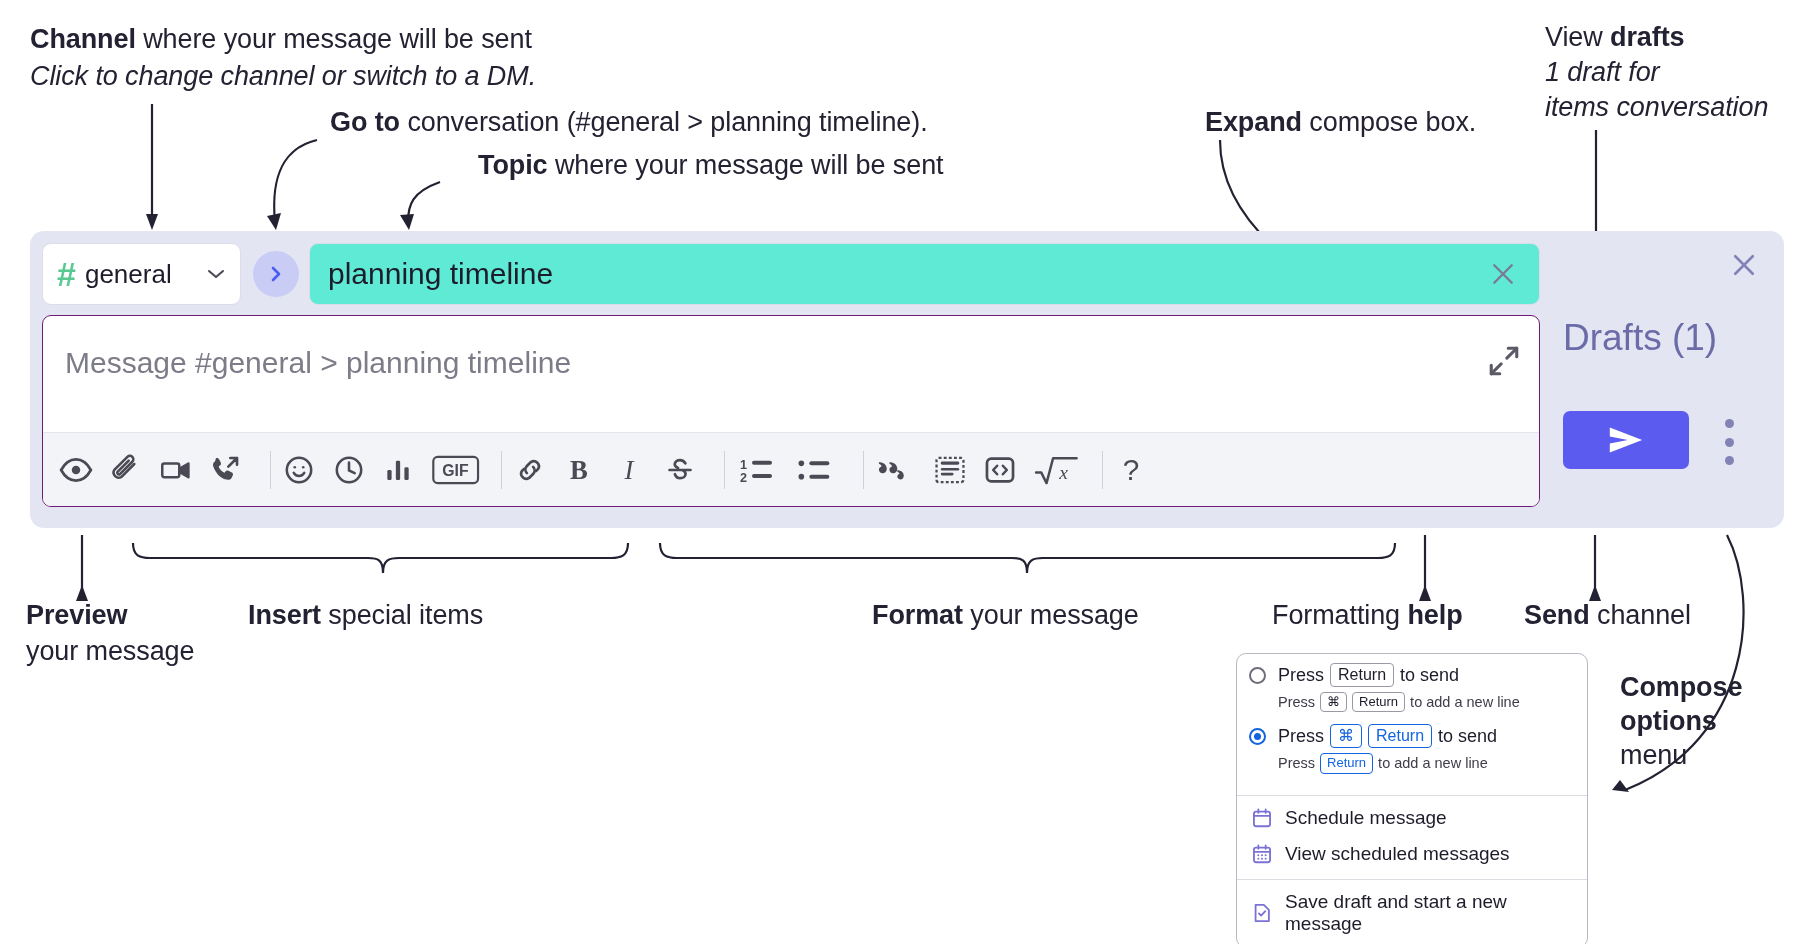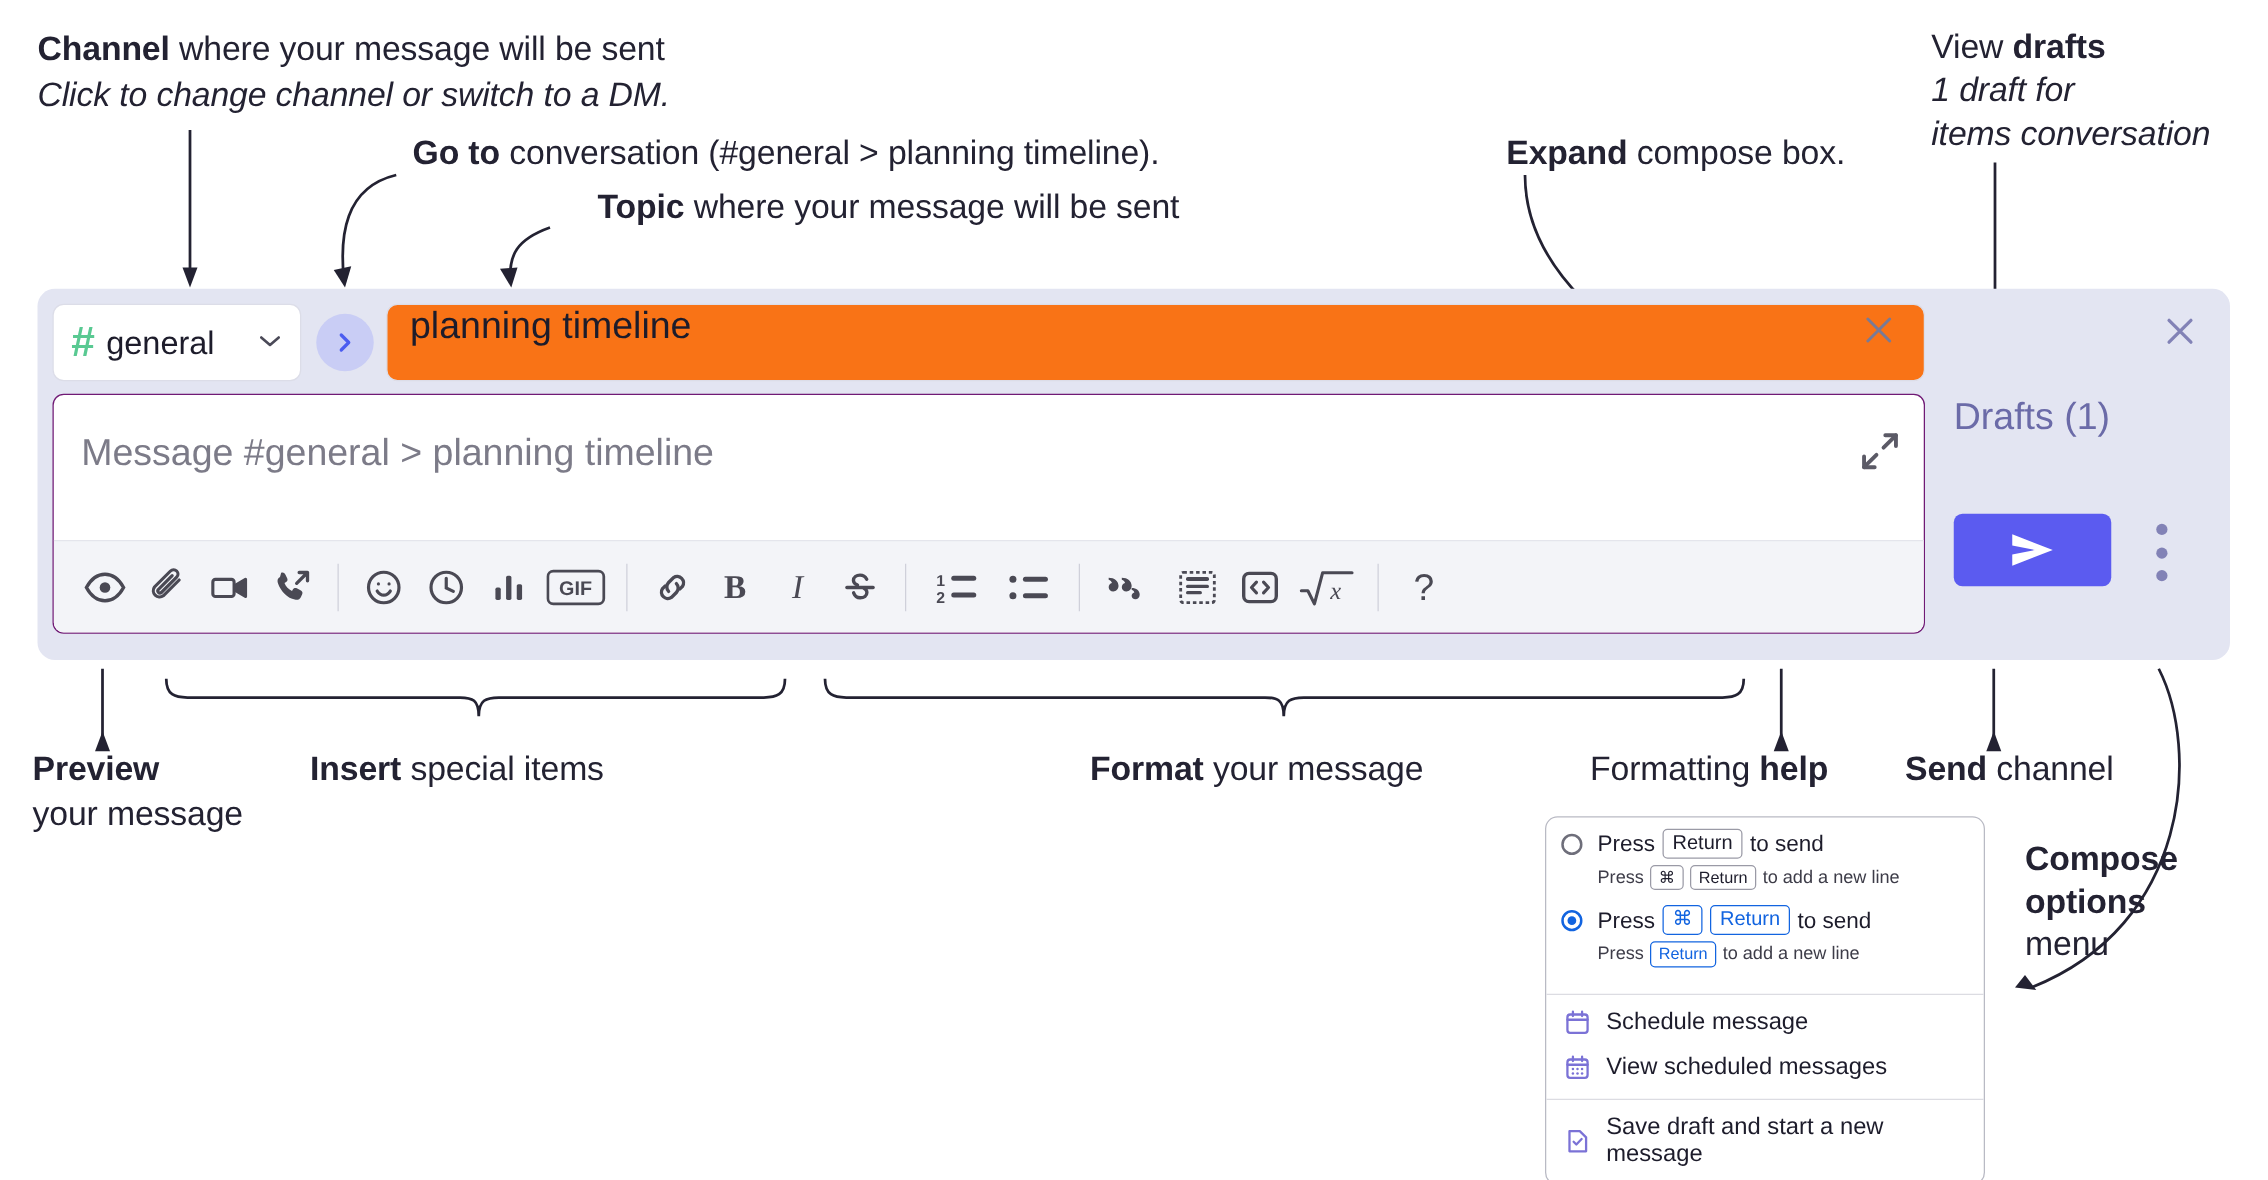--- a/index.html
+++ b/index.html
@@ -34,44 +34,44 @@
   }
   .hashicon{color:#59c992;font-size:34px;font-weight:bold;line-height:1;}
   .chan-name{font-size:26px;color:#1d1c2b;}
   .chev{margin-left:auto;color:#4b4a58;font-size:19px;}
   .goto-btn{
     width:46px;height:46px;border-radius:50%;background:#c9cdf5;
     display:flex;align-items:center;justify-content:center;margin:0 10px 0 12px;cursor:pointer;
   }
   .goto-btn svg{display:block;}
   .topic-box{
-    flex:1;height:62px;background:#f97316;border:1px solid #dcdde8;border-radius:9px;
-    display:flex;align-items:flex-start;padding:0 16px 0 18px;box-sizing:border-box;
+    flex:1;height:62px;background:#5eead4;border:1px solid #dcdde8;border-radius:9px;
+    display:flex;align-items:center;padding:0 16px 0 18px;box-sizing:border-box;
   }
   .topic-val{font-size:30px;color:#1d1c2b;flex:1;}
   .topic-x{width:40px;height:40px;display:flex;align-items:center;justify-content:center;cursor:pointer;}
 
   .msg-card{
     margin-top:9px;background:#fff;border:1px solid #701a75;border-radius:9px;overflow:hidden;
     height:192px;box-sizing:border-box;position:relative;
   }
   .msg-area{height:116px;position:relative;}
   .msg-ph{position:absolute;left:22px;top:30px;font-size:30px;color:#7c7b88;}
   .expand-btn{position:absolute;right:18px;top:28px;width:34px;height:34px;cursor:pointer;}
   .toolbar{
     height:74px;background:#f3f4f8;border-top:1px solid #e4e5ec;
     display:flex;align-items:center;padding:0 16px;box-sizing:border-box;gap:0px;
   }
-  .tb{width:50px;height:50px;display:flex;align-items:center;justify-content:center;cursor:pointer;color:#4a4954;}
+  .tb{width:50px;height:50px;display:flex;align-items:center;cursor:pointer;color:#4a4954;}
   .tb.wide{width:58px;}
   .sep{width:1px;height:38px;background:#cfd0da;margin:0 11px;}
 
   
   .drafts{
-    position:absolute;left:1533px;top:86px;font-size:30px;color:#6b6ba8;cursor:pointer;
+    position:absolute;left:1533px;top:86px;font-size:37px;color:#6b6ba8;cursor:pointer;
   }
   .close-x{position:absolute;right:20px;top:14px;width:40px;height:40px;display:flex;align-items:center;justify-content:center;cursor:pointer;}
   .send-btn{
     position:absolute;left:1533px;top:180px;width:126px;height:58px;background:#5b5bf0;border-radius:7px;
     display:flex;align-items:center;justify-content:center;cursor:pointer;
   }
   .kebab{position:absolute;left:1686px;top:188px;width:26px;height:46px;display:flex;flex-direction:column;
     align-items:center;justify-content:space-between;cursor:pointer;}
   .kebab i{display:block;width:9px;height:9px;border-radius:50%;background:#8282b6;}
 

